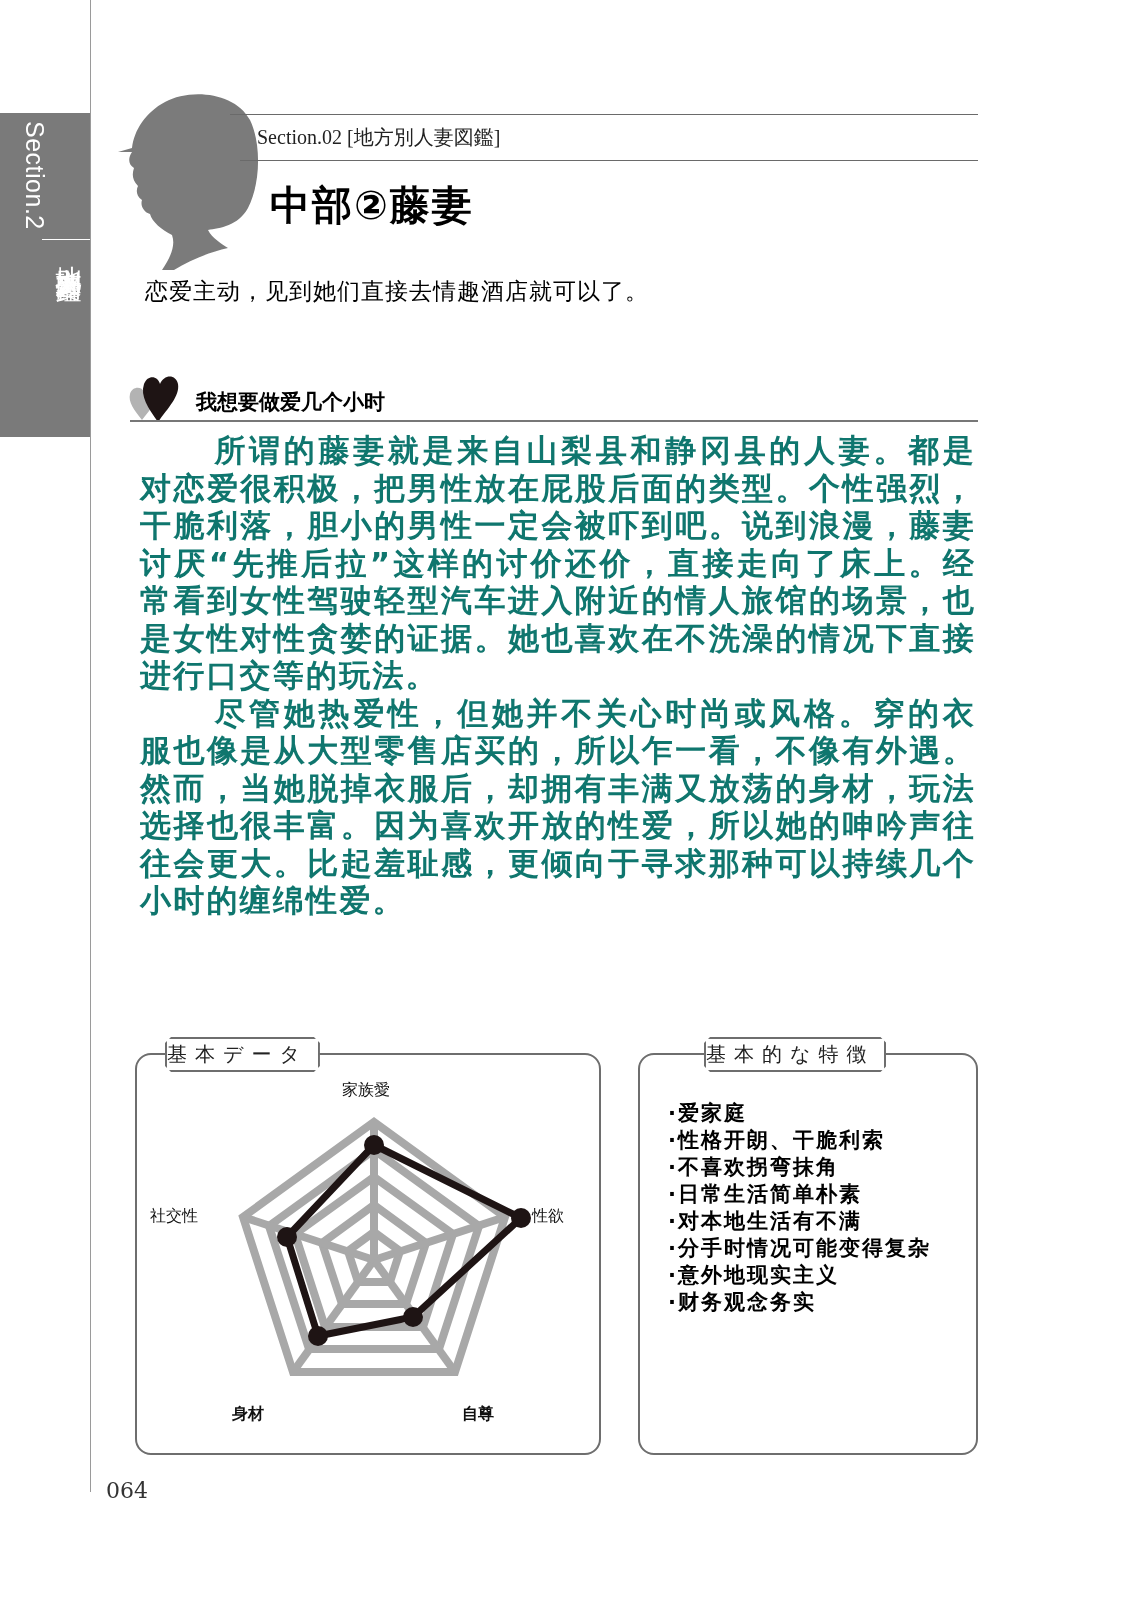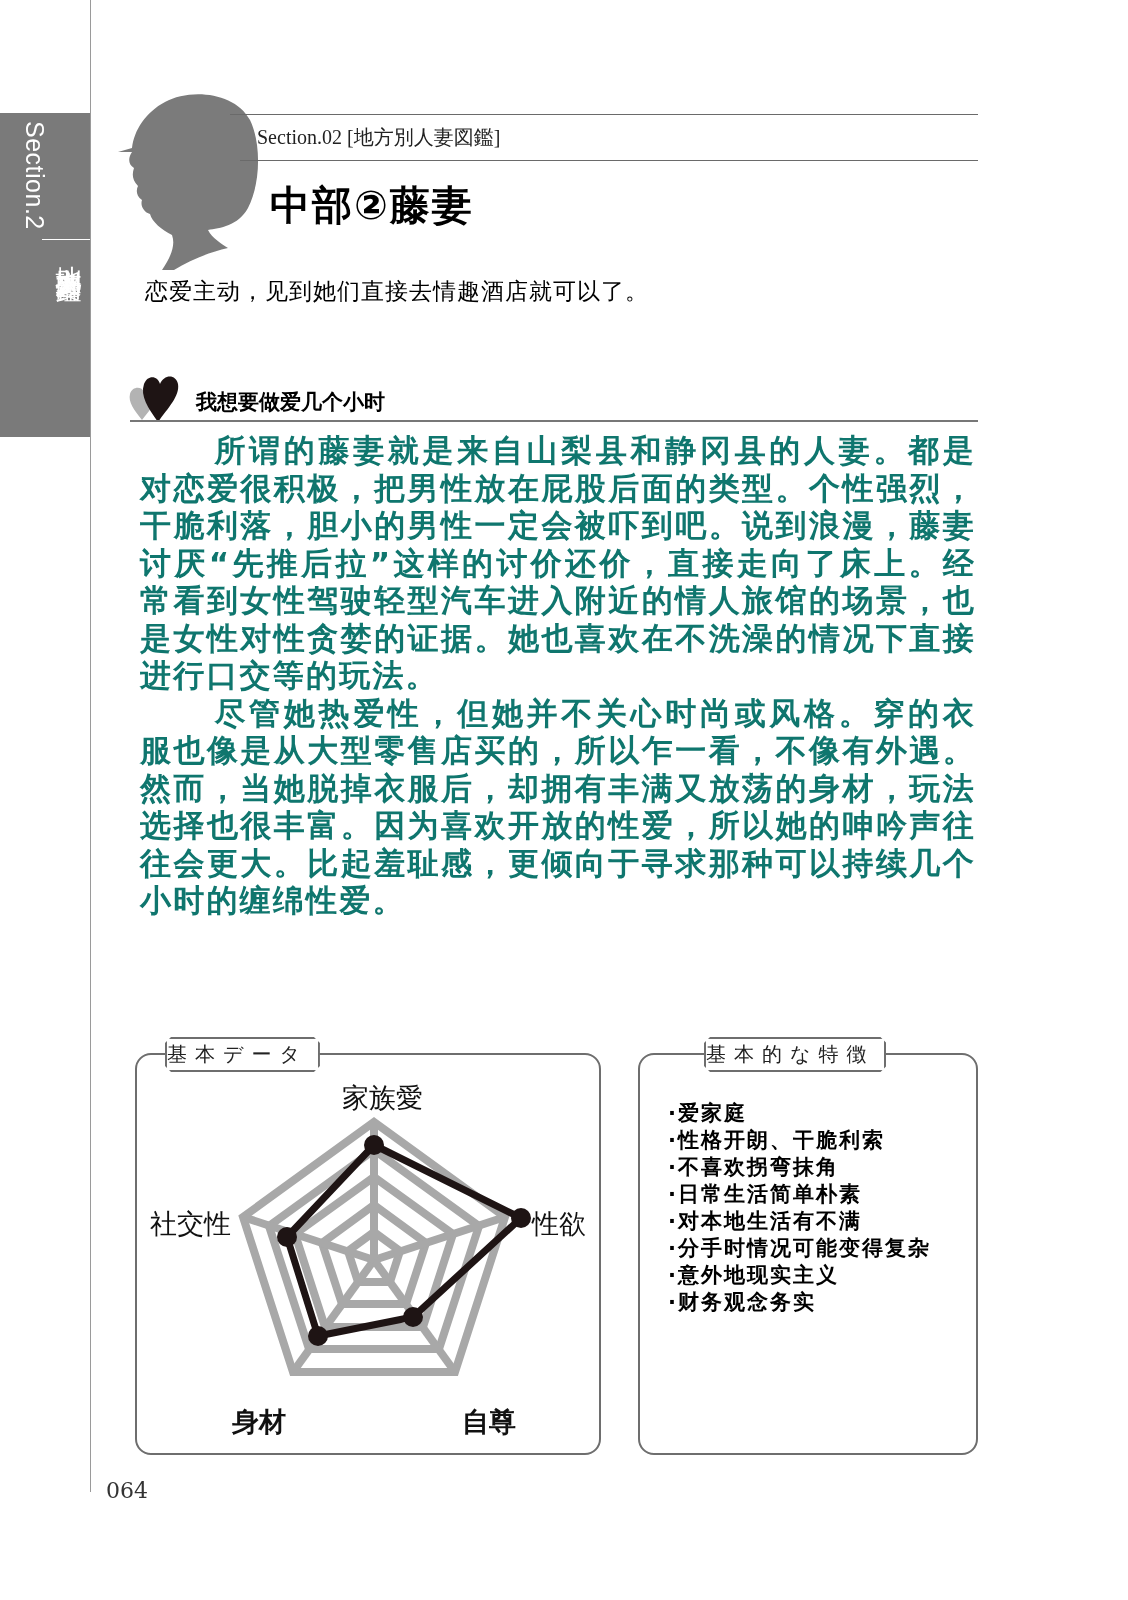--- a/index.html
+++ b/index.html
@@ -56,21 +56,21 @@
     .panel {
       position: absolute; border: 2px solid #6e6e6e; border-radius: 16px;
       box-sizing: border-box;
     }
     .panel-tag {
       position: absolute; background: #fff; border: 2px solid #6e6e6e;
       font-size: 20px; letter-spacing: 8px; color: #222;
       padding: 2px 10px 2px 0; border-radius: 3px;
       clip-path: polygon(6px 0, calc(100% - 6px) 0, 100% 6px, 100% calc(100% - 6px), calc(100% - 6px) 100%, 6px 100%, 0 calc(100% - 6px), 0 6px);
     }
-    .radar-label { position: absolute; font-size: 27px; color: #111; }
+    .radar-label { position: absolute; font-size: 16px; color: #111; }
     .radar-label.bold { font-weight: bold; }
     .features { position: absolute; left: 664px; top: 1096px; margin: 4px; padding: 0; list-style: none; }
     .features li { font-size: 21px; font-weight: bold; line-height: 27px; letter-spacing: 2px; color: #000; }
     .page-no {
       position: absolute; left: 70px; top: 1478px; font-size: 22px;
       font-family: "DejaVu Serif", serif; color: #333; margin-left: 36px;
     }
   </style>
 </head>
 <body>

